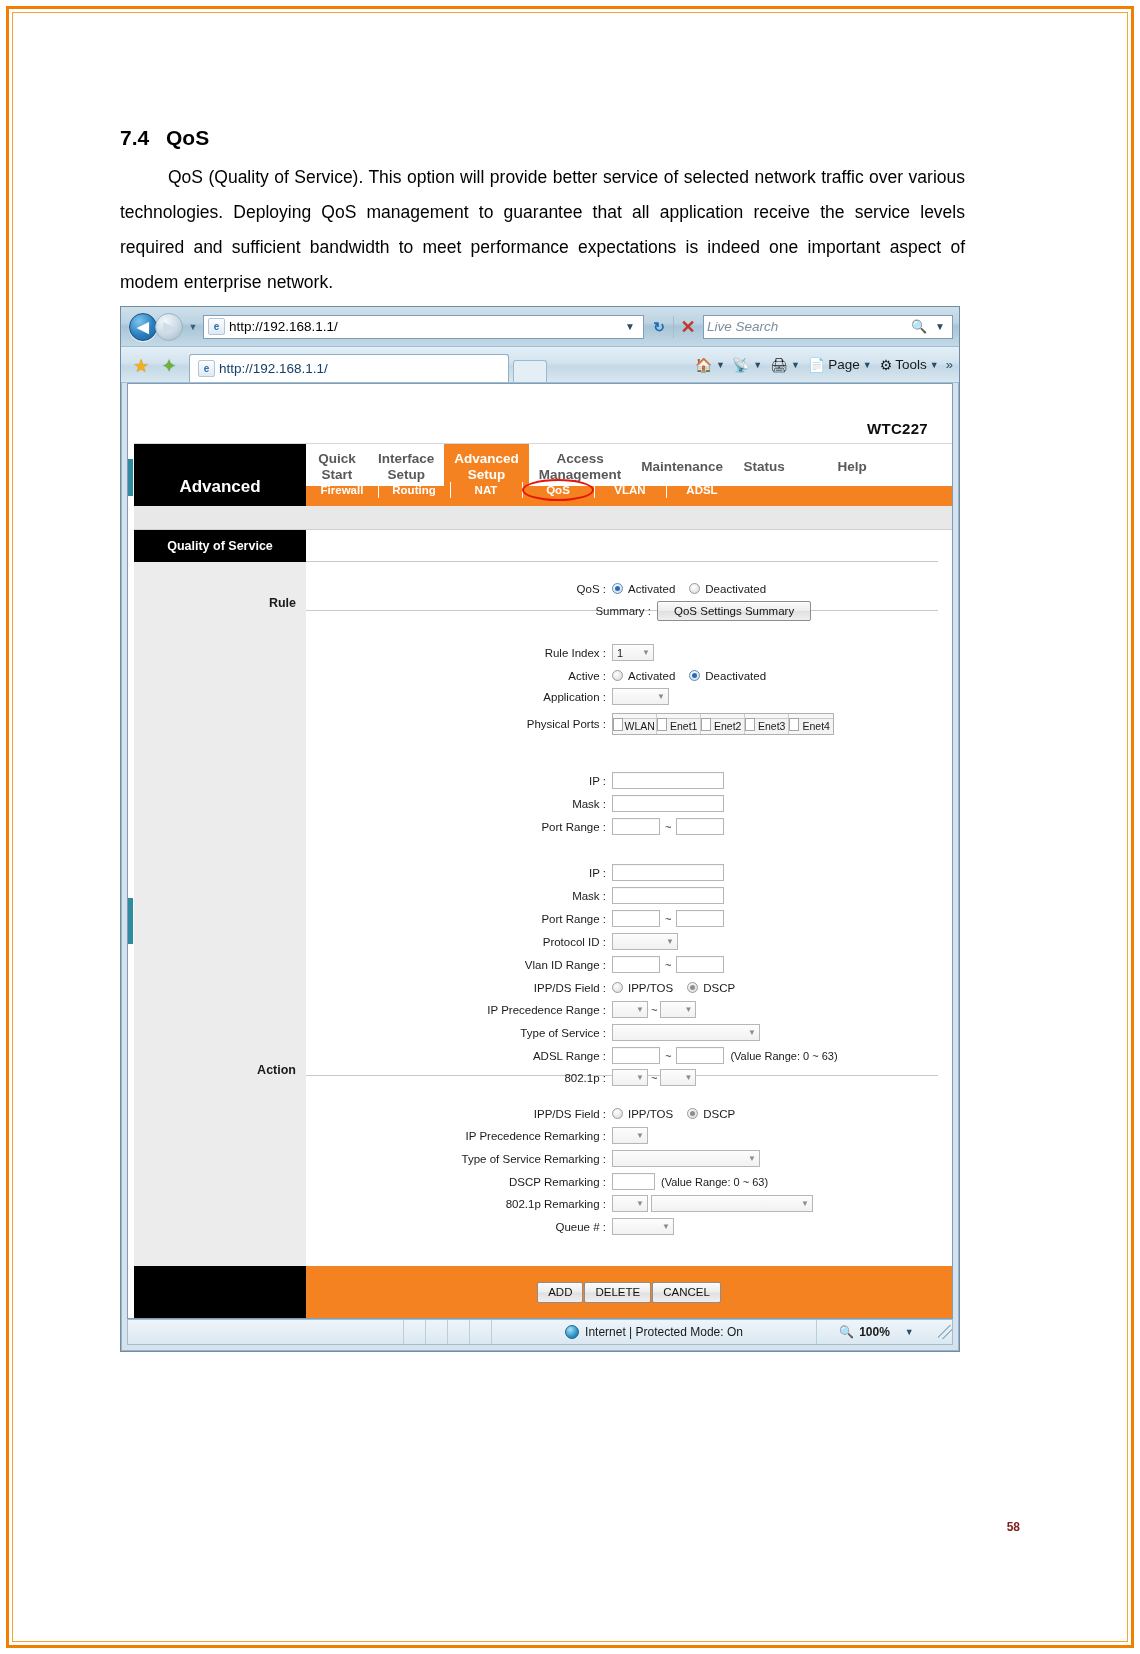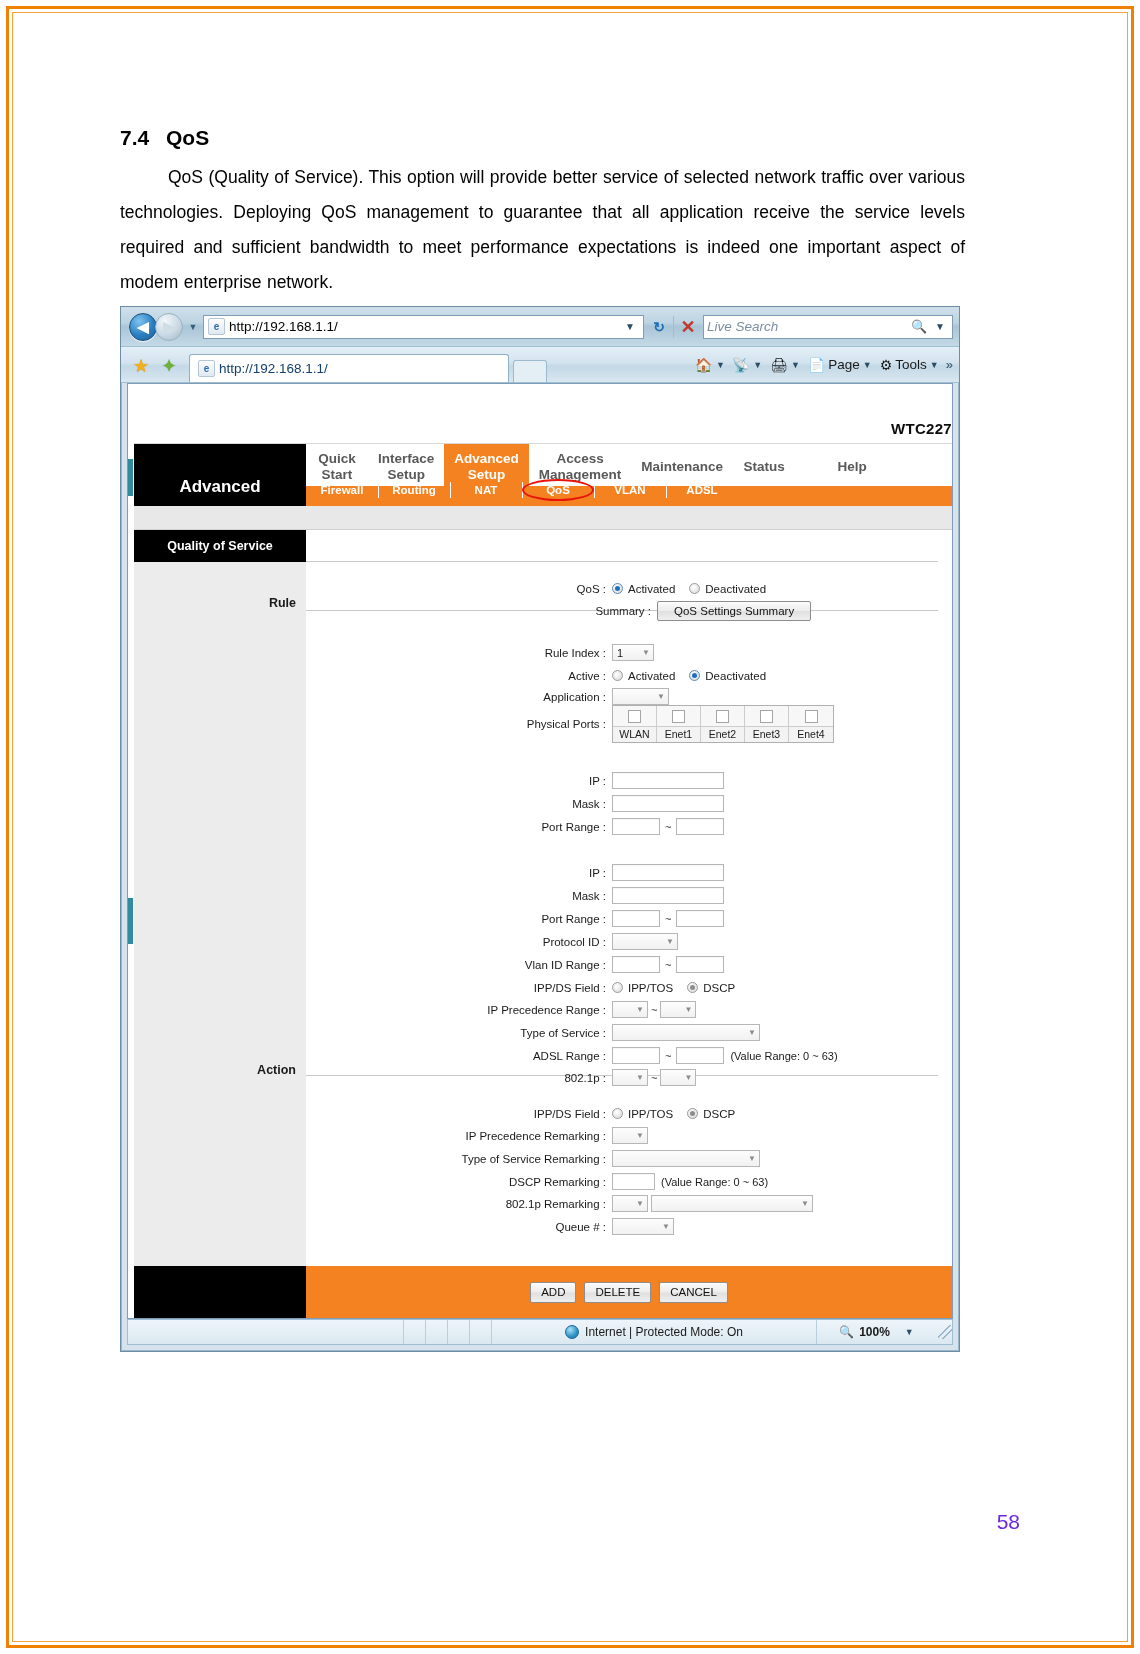--- a/index.html
+++ b/index.html
@@ -144,21 +144,21 @@
     position:absolute; left:0; top:0; width:5px; height:100%;
     background:linear-gradient(to bottom,#ffffff 0 8%, #2f8c9e 8% 12%, #ffffff 12% 55%,#2f8c9e 55% 60%, #ffffff 60% 100%);
   }
 
   
   #rt-logoband{
     position:absolute; left:6px; top:0; right:0; height:60px; background:#fff;
     border-bottom:1px solid #d8d8d8;
   }
   #rt-logo{
-    position:absolute; right:0; bottom:6px;
+    position:absolute; right:24px; bottom:6px;
     font-size:15px; font-weight:bold; color:#0d0d0d; letter-spacing:0.3px;
   }
 
   
   #rt-nav{
     position:absolute; left:6px; top:60px; right:0; height:62px;
   }
   #rt-navtitle{
     position:absolute; left:0; top:0; width:172px; height:62px;
     background:#000; color:#fff; font-size:17px; font-weight:bold;
@@ -273,42 +273,42 @@
     align-items:center; justify-content:center;
     box-shadow:0 1px 0 rgba(255,255,255,.8) inset;
   }
 
   
   .ports{
     display:flex; border:1px solid #b0b0b0; background:#f7f7f7;
   }
   .port-cell{
     width:44px; border-right:1px solid #cccccc;
-    display:flex; flex-direction:column; align-items:center;
+    display:flex; flex-direction:row; align-items:flex-end;
   }
   .port-cell:last-child{ border-right:none; }
   .port-chk{
     width:13px;height:13px;background:#fff;border:1px solid #a5a5a5;
     margin:4px 0 3px 0;
   }
   .port-name{
     font-size:10.5px; color:#1a1a1a; border-top:1px solid #cccccc;
     width:100%; text-align:center; padding:1px 0 2px 0; background:#f3f3f3;
   }
 
   
   #rt-footer{
     position:absolute; left:6px; right:0; bottom:0; height:52px;
   }
   #rt-footer-left{
     position:absolute; left:0; top:0; width:172px; height:52px; background:#000;
   }
   #rt-footer-right{
     position:absolute; left:172px; top:0; right:0; height:52px; background:#F58220;
-    display:flex; align-items:center; justify-content:center; gap:8px;
+    display:flex; align-items:center; justify-content:center; gap:1px;
   }
   .fbtn{ height:21px; padding:0 10px; font-size:11.5px; }
 
   
   #ie-statusbar{
     position:absolute; left:6px; right:6px; bottom:6px; height:26px;
     background:linear-gradient(to bottom,#eef5fa,#dbe8f1);
     border:1px solid #9fbed2;
     display:flex; align-items:center; font-size:12px; color:#1a1a1a;
   }
@@ -330,21 +330,21 @@
   .sb-grip{
     width:14px;height:14px;margin-left:2px;
     background:
       linear-gradient(135deg, transparent 40%, #9ab4c9 40% 48%, transparent 48%),
       linear-gradient(135deg, transparent 62%, #9ab4c9 62% 70%, transparent 70%);
   }
 
   
   #page-number{
     position:absolute; right:120px; bottom:120px;
-    font-size:21px; font-weight:normal; color:#6d28d9;
+    font-size:12px; font-weight:bold; color:#7f1d1d;
   }
 </style>
 </head>
 <body>
 
 <div id="page-content">
 
   <div class="doc-heading">
     <span class="num">7.4</span><span>QoS</span>
   </div>

